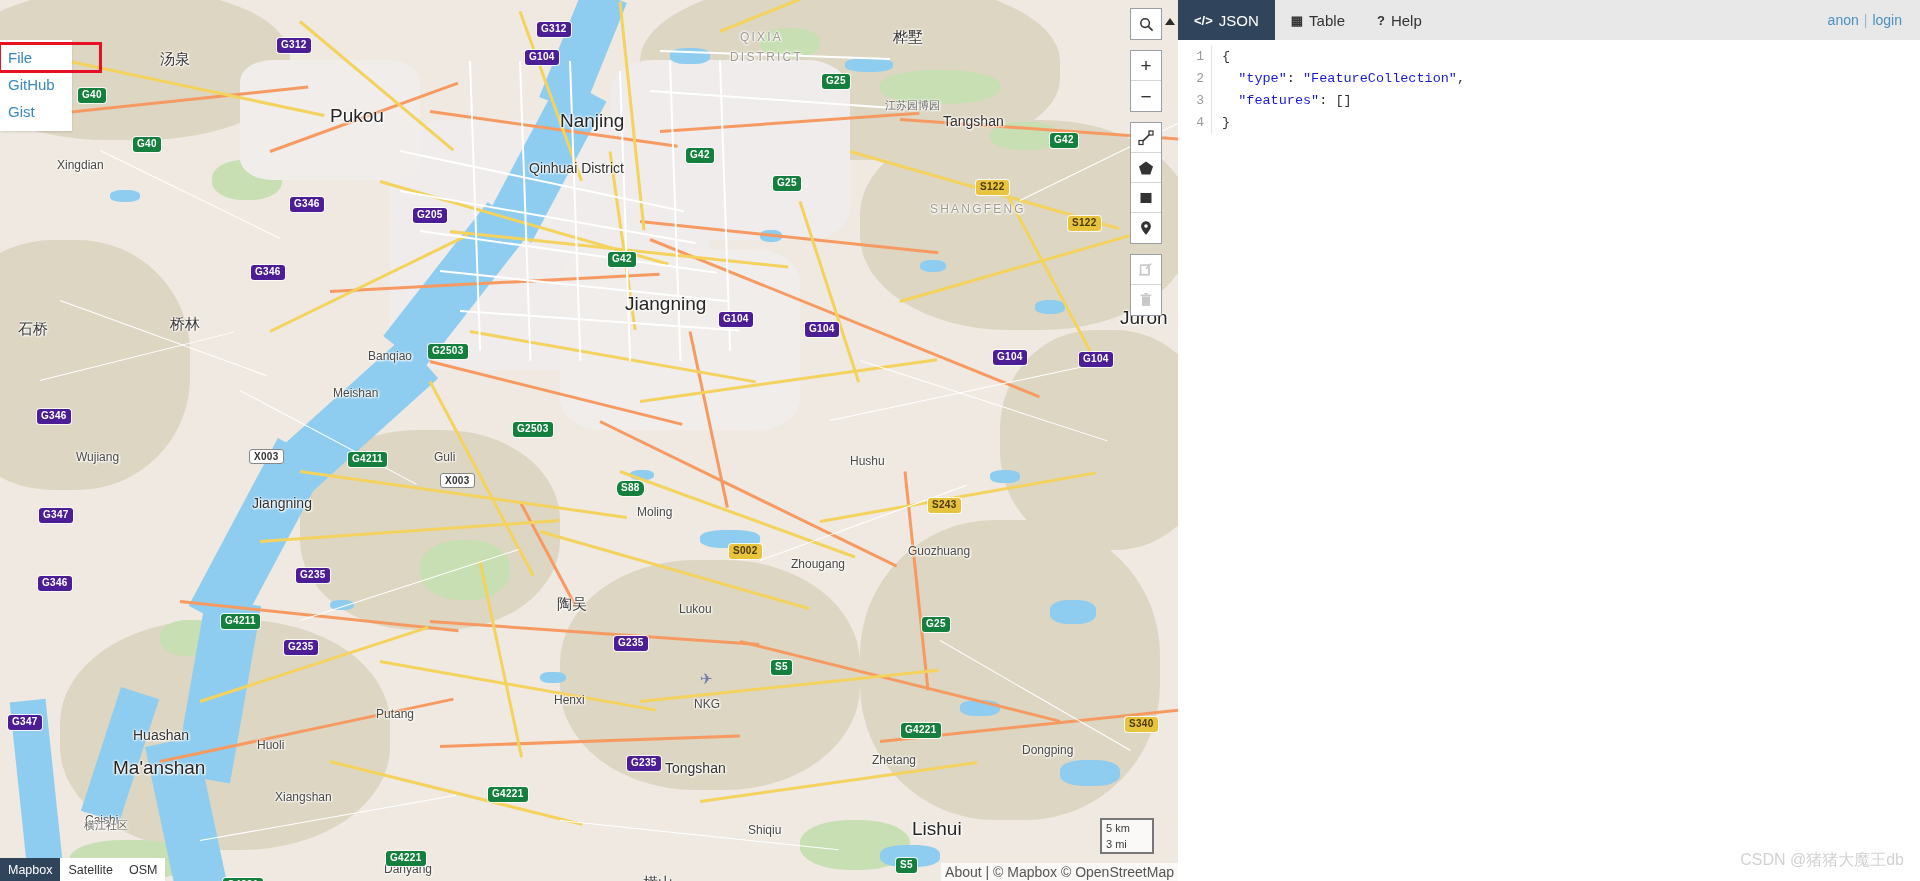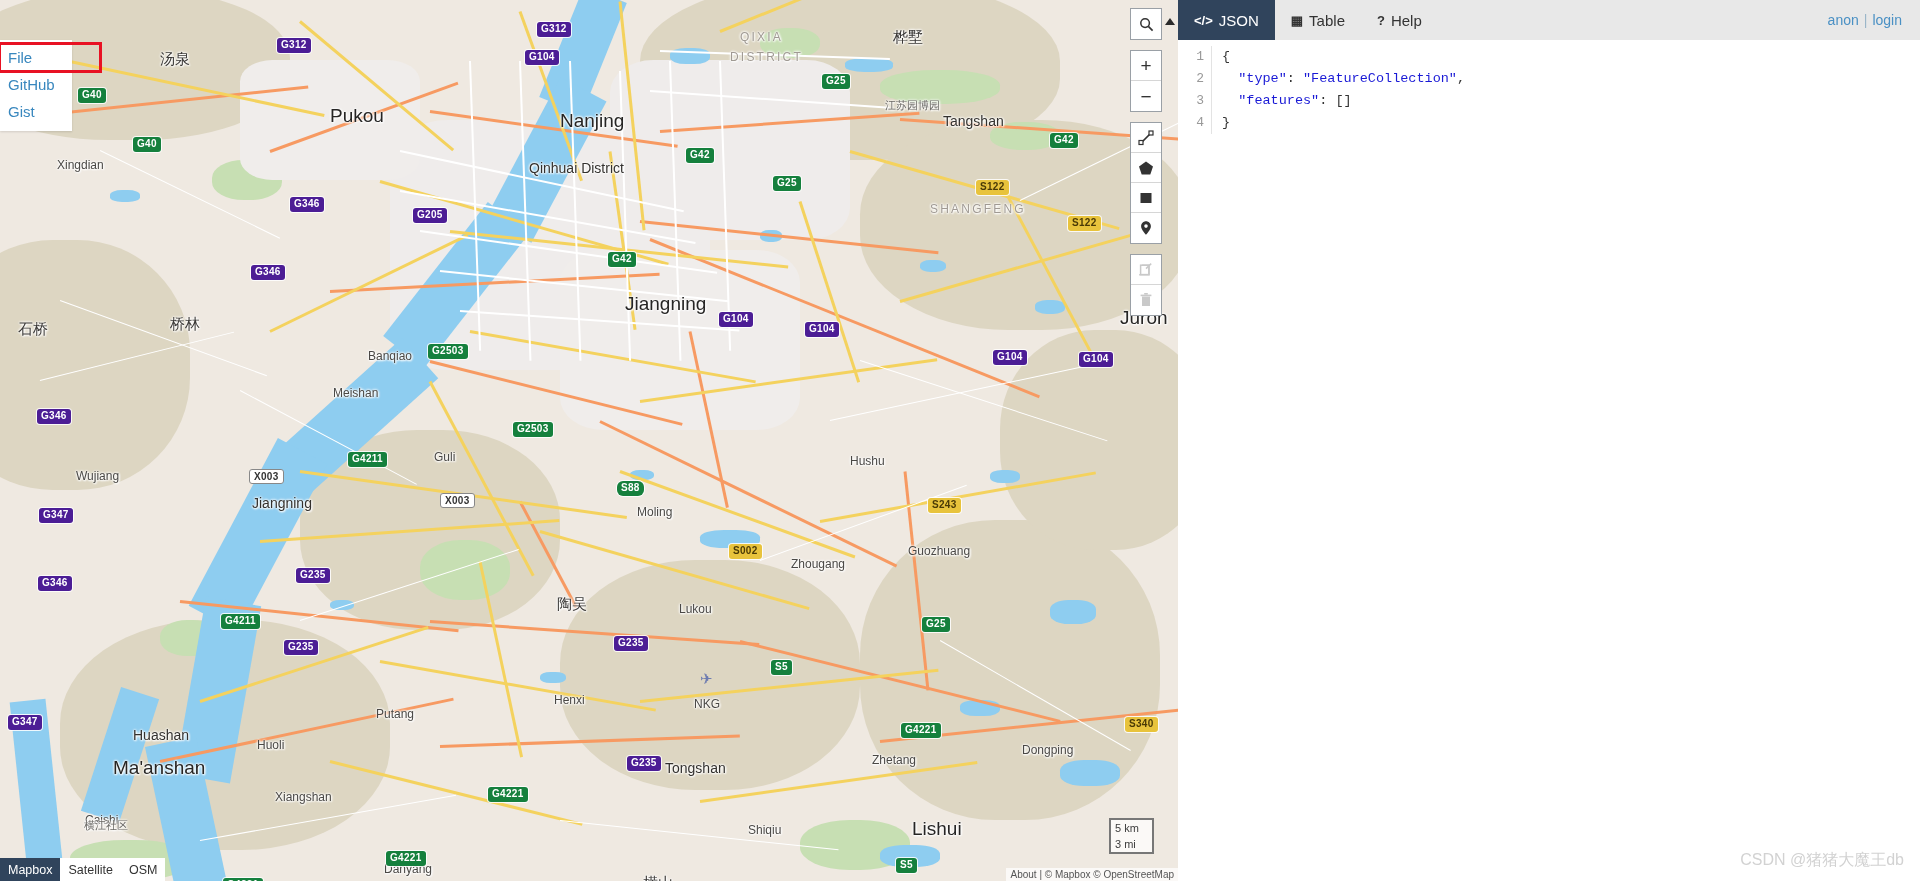--- a/index.html
+++ b/index.html
@@ -67,21 +67,21 @@
     color: #fff;
     font-weight: 700;
     letter-spacing: .3px;
     text-align: center;
     pointer-events: none;
     box-shadow: 0 0 0 1px rgba(255,255,255,.85);
   }
   .shield.green { background: #15803d; }
   .shield.red   { background: #4c1d95; }
   .shield.yellow{ background: #e8c33c; color: #4a3a06; }
-  .shield.white { background: #fff; color: #333; border: 1px solid #888; box-shadow:none;margin-top:20px; }
+  .shield.white { background: #fff; color: #333; border: 1px solid #888; box-shadow:none; }
 
   .airport-icon {
     position: absolute;
     color: #6d7bb0;
     font-size: 15px;
     pointer-events: none;
   }
 
   
   #toolbar {
@@ -206,39 +206,39 @@
   #layer-switcher .ls.active {
     background: #30445c;
     color: #fff;
   }
 
   
   #scalebar {
     position: absolute;
     right: 24px; bottom: 27px;
     z-index: 40;
-    width: 45px;
+    width: 54px;
     font-size: 11px;
     color: #3d3d3d;
   }
   #scalebar .sb {
     border: 2px solid #777;
     border-top: none;
     padding: 1px 4px;
     background: rgba(255,255,255,.72);
     line-height: 14px;
   }
   #scalebar .sb.top { border-top: 2px solid #777; border-bottom: none; }
 
   
   #attribution {
     position: absolute;
     right: 0; bottom: 0;
     z-index: 40;
-    font-size: 10px;
+    font-size: 14px;
     color: #555;
     background: rgba(255,255,255,.72);
     padding: 1px 4px;
     text-align: center;
   }
 
   
   #json-pane {
     width: 742px;
     height: 881px;
@@ -464,21 +464,21 @@
           <div class="place-label small" style="left: 57px; top: 158px;">Xingdian</div>
           <div class="place-label region" style="left: 930px; top: 202px;">SHANGFENG</div>
           <div class="place-label city" style="left: 625px; top: 293px;">Jiangning</div>
           <div class="place-label city" style="left: 1120px; top: 307px;">Juron</div>
           <div class="place-label cjk" style="left: 18px; top: 320px;">石桥</div>
           <div class="place-label cjk" style="left: 170px; top: 315px;">桥林</div>
           <div class="place-label small" style="left: 368px; top: 349px;">Banqiao</div>
           <div class="place-label small" style="left: 333px; top: 386px;">Meishan</div>
           <div class="place-label small" style="left: 434px; top: 450px;">Guli</div>
           <div class="place-label small" style="left: 850px; top: 454px;">Hushu</div>
-          <div class="place-label small" style="left: 32px; top: 469px; padding-left: 44px;">Wujiang</div>
+          <div class="place-label small" style="left: 32px; top: 450px; padding-left: 44px;">Wujiang</div>
           <div class="place-label town" style="left: 252px; top: 495px;">Jiangning</div>
           <div class="place-label small" style="left: 637px; top: 505px;">Moling</div>
           <div class="place-label small" style="left: 791px; top: 557px;">Zhougang</div>
           <div class="place-label small" style="left: 908px; top: 544px;">Guozhuang</div>
           <div class="place-label cjk" style="left: 557px; top: 595px;">陶吴</div>
           <div class="place-label small" style="left: 679px; top: 602px;">Lukou</div>
           <div class="place-label small" style="left: 554px; top: 693px;">Henxi</div>
           <div class="place-label small" style="left: 376px; top: 707px;">Putang</div>
           <div class="place-label small" style="left: 872px; top: 753px;">Zhetang</div>
           <div class="place-label small" style="left: 1022px; top: 743px;">Dongping</div>

